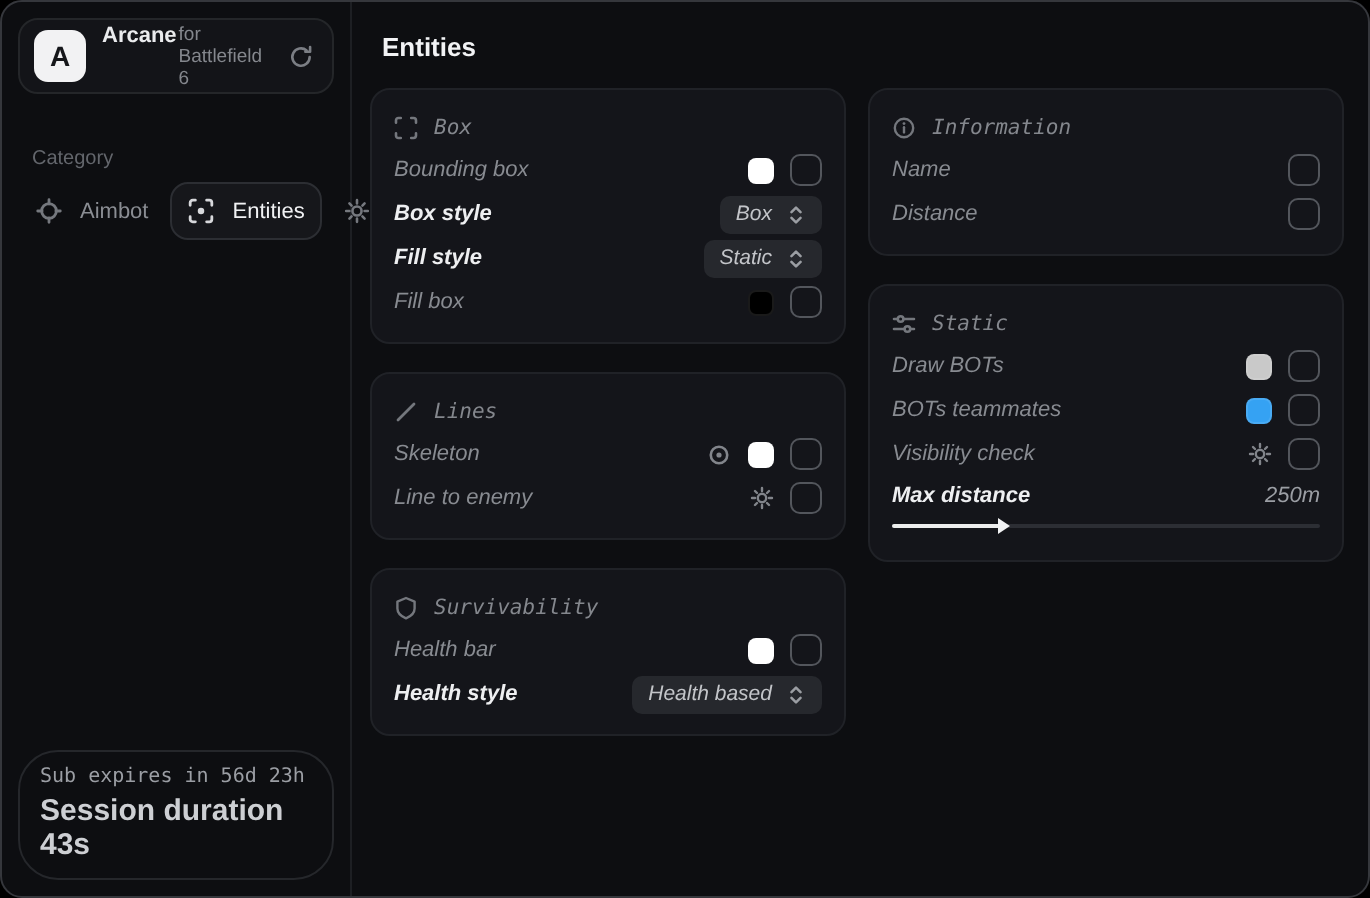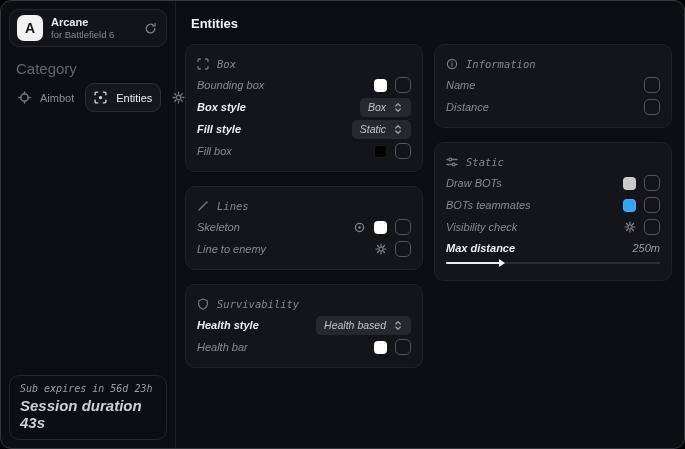--- a/index.html
+++ b/index.html
@@ -3,31 +3,31 @@
 <meta charset="utf-8">
 <style>
   * { box-sizing: border-box; margin: 0; padding: 0; }
   html,body { width:685px; height:449px; background:#000; font-family:"Liberation Sans", sans-serif; }
   .window { position:absolute; inset:0; background:#0d0e11; border:1px solid #35373c; border-radius:11px; overflow:hidden; display:flex; }
 
   
   .sidebar { width:175px; flex:0 0 175px; border-right:1px solid #1d1f23; display:flex; flex-direction:column; padding:8px; }
   .header-card { min-height:38px; background:#131418; border:1px solid #242629; border-radius:10px; display:flex; align-items:center; gap:8px; padding:0 9px 0 7px; }
   .logo { width:26px; height:26px; border-radius:7px; background:#f2f2f3; color:#16171a; font-weight:bold; font-size:14px; display:flex; align-items:center; justify-content:center; flex:0 0 26px; }
-  .app-meta { display:flex; flex-direction:column; gap:1px; }
+  .app-meta { display:flex; gap:1px; }
   .app-name { font-size:11px; font-weight:700; color:#eaebed; }
   .app-sub  { font-size:9.5px; color:#84878d; }
   .header-icon { margin-left:auto; color:#7b7e84; display:flex; }
-  .category { font-size:15px; color:#63666c; margin:13px 0 6px 7px; }
+  .category { font-size:10px; color:#63666c; margin:27px 0 6px 7px; }
   .nav { display:flex; flex-direction:row; gap:2px; }
   .nav-item { display:flex; align-items:center; gap:9px; padding:7px 8px; font-size:11px; color:#8a8d93; border:1px solid transparent; border-radius:9px; cursor:pointer; }
   .nav-item .nicon { display:flex; color:#75787e; }
   .nav-item.active { color:#f1f2f4; background:#16171b; border-color:#2c2e33; }
   .nav-item.active .nicon { color:#d7d8db; }
-  .footer-card { margin-top:auto; border:1px solid #25272b; border-radius:10px; padding:7px 10px 8px; display:flex; flex-direction:column; gap:3px;font-style:italic; }
+  .footer-card { margin-top:auto; border:1px solid #25272b; border-radius:20px; padding:7px 10px 8px; display:flex; flex-direction:column; gap:3px; }
   .footer-line1 { font-family:"DejaVu Sans Mono", monospace; font-size:10px; color:#9b9ea4; }
   .footer-line2 { font-size:15px; font-weight:700; color:#cdcfd3; }
 
   
   .main { flex:1; padding:13px 12px 0 9px; }
   .page-title { font-size:13px; font-weight:700; color:#f2f3f5; margin:2px 0 13px 6px; }
   .columns { display:flex; gap:11px; align-items:flex-start;font-style:italic; }
   .col { width:238px; display:flex; flex-direction:column; gap:14px; }
   .card { background:#14151a; border:1px solid #202227; border-radius:10px; padding:8px 11px 9px; }
   .card-header { display:flex; align-items:center; gap:8px; font-family:"DejaVu Sans Mono", monospace; font-size:10.5px; color:#84878d; padding:5px 0 4px; }
@@ -253,38 +253,38 @@
 
         <section class="card">
           <div class="card-header">
             <span class="hicon">
                 <svg width="12" height="12" viewBox="0 0 12 12">
                   <use href="#i-shield"></use>
                 </svg>
               </span>
             <span>Survivability</span>
           </div>
+          <div class="row">
+            <span class="row-label">Health bar</span>
+            <span class="controls">
+              <span class="swatch" style="background: rgb(255, 255, 255);"></span>
+              <span class="checkbox"></span>
+            </span>
+          </div>
           <div class="row bright">
             <span class="row-label">Health style</span>
             <span class="controls">
               <span class="dropdown">
                 <span>Health based</span>
                 <span class="dicon">
                     <svg width="10" height="11" viewBox="0 0 11 12">
                       <use href="#i-chevrons"></use>
                     </svg>
                   </span>
               </span>
-            </span>
-          </div>
-          <div class="row">
-            <span class="row-label">Health bar</span>
-            <span class="controls">
-              <span class="swatch" style="background: rgb(255, 255, 255);"></span>
-              <span class="checkbox"></span>
             </span>
           </div>
         </section>
       </div>
 
       <div class="col">
 
         <section class="card">
           <div class="card-header">
             <span class="hicon">

